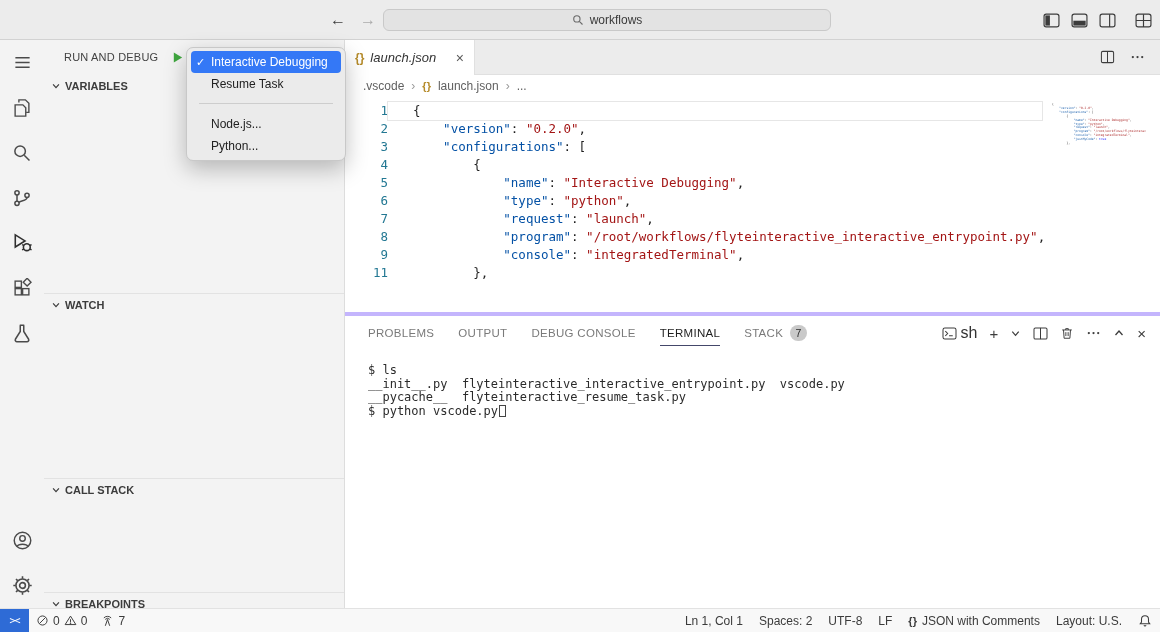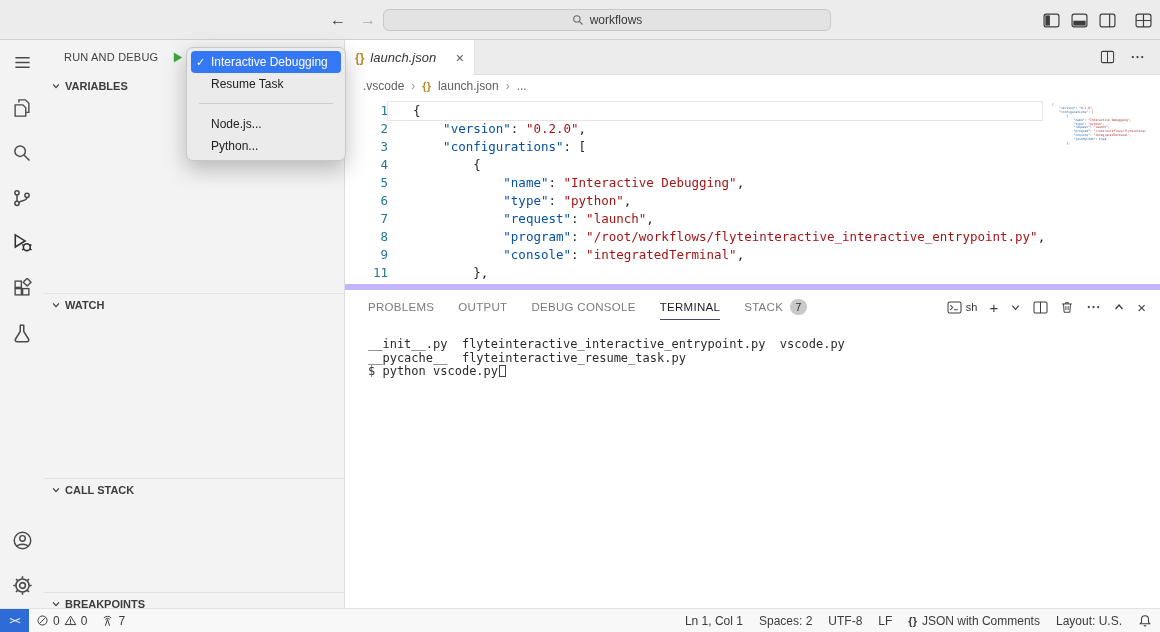--- a/index.html
+++ b/index.html
@@ -51,29 +51,29 @@
   .bc-brace { font-weight:700; font-size:11px; color:#b58b2a; }
   .code { position:relative; height:199px; padding-top:5px; overflow:hidden; }
   .code-line { display:flex; height:18px; line-height:18px; font-family:"DejaVu Sans Mono", monospace; font-size:12.5px; }
   .ln { width:43px; text-align:right; color:#237893; flex:none; }
   .lc { white-space:pre; padding-left:25px; flex:1; margin-right:118px; }
   .code-line.current .lc { outline:1px solid #e6e6e6; }
   .minimap { position:absolute; right:14px; top:6px; width:94px; font-family:"DejaVu Sans Mono", monospace; font-size:3px; line-height:3.9px; overflow:hidden; opacity:.9; }
   .mini-line { white-space:pre; }
 
   
-  .panel { position:absolute; left:345px; top:284px; width:815px; height:312px; background:#fff; border-top:6px solid #c4b5fd; }
+  .panel { position:absolute; left:345px; top:312px; width:815px; height:312px; background:#fff; border-top:4px solid #c4b5fd; }
   .panel-header { height:34px; display:flex; align-items:center; padding:0 14px 0 23px; }
   .panel-tabs { display:flex; gap:24px; height:100%; }
   .panel-tab { display:flex; align-items:center; gap:7px; font-size:11.5px; letter-spacing:.3px; color:#7a7a7a; position:relative; cursor:default; }
   .panel-tab.active { color:#1f1f1f; }
   .panel-tab.active::after { content:""; position:absolute; left:0; right:0; bottom:4px; height:1.5px; background:#44476a; }
   .badge { min-width:17px; height:16px; border-radius:9px; background:#c9c9c9; color:#2b2b2b; font-size:10.5px; display:flex; align-items:center; justify-content:center; padding:0 4px; }
   .panel-actions { margin-left:auto; display:flex; align-items:center; gap:12px; color:#3c3c3c; }
-  .shell-select { display:flex; align-items:center; gap:4px; font-size:11px; color:#333; }
+  .shell-select { display:flex; align-items:center; gap:4px; font-size:16px; color:#333; }
   .txt-btn { font-size:15px; color:#3c3c3c; line-height:1; }
   .terminal { padding:14px 0 0 23px; font-family:"DejaVu Sans Mono", monospace; font-size:12px; line-height:13.6px; color:#2b2b2b; }
   .term-line { white-space:pre; }
   .term-cursor { display:inline-block; width:7px; height:12px; border:1px solid #444; vertical-align:-2px; margin-left:1px; }
 
   
   .statusbar { position:absolute; left:0; bottom:0; width:1160px; height:24px; background:#f8f8f8; border-top:1px solid #e2e2e2; display:flex; align-items:center; font-size:12px; color:#3b3b3b; }
   .remote { width:29px; height:23px; background:#2e6bd6; color:#fff; display:flex; align-items:center; justify-content:center; font-family:"DejaVu Sans Mono", monospace; font-size:10px; letter-spacing:-1px; }
   .sb-group { display:flex; align-items:center; gap:4px; padding:0 7px; height:100%; }
   .sb-right { margin-left:auto; display:flex; align-items:center; height:100%; }
@@ -395,20 +395,21 @@
       </span>
       <span>
         <svg width="12" height="12" viewBox="0 0 12 12" fill="none" stroke="#3c3c3c" stroke-width="1.3">
             <path d="M2.5 8l3.5-4 3.5 4"></path>
           </svg>
       </span>
       <span class="txt-btn">×</span>
     </div>
   </div>
   <div class="terminal">
+      <div class="term-line">$ ls</div>
       <div class="term-line">__init__.py  flyteinteractive_interactive_entrypoint.py  vscode.py</div>
       <div class="term-line">__pycache__  flyteinteractive_resume_task.py</div>
       <div class="term-line">$ python vscode.py<span class="term-cursor"></span></div>
     </div>
 </section>
 
 <footer class="statusbar">
   <div class="remote">&gt;&lt;</div>
   <div class="sb-group">
     <span>

